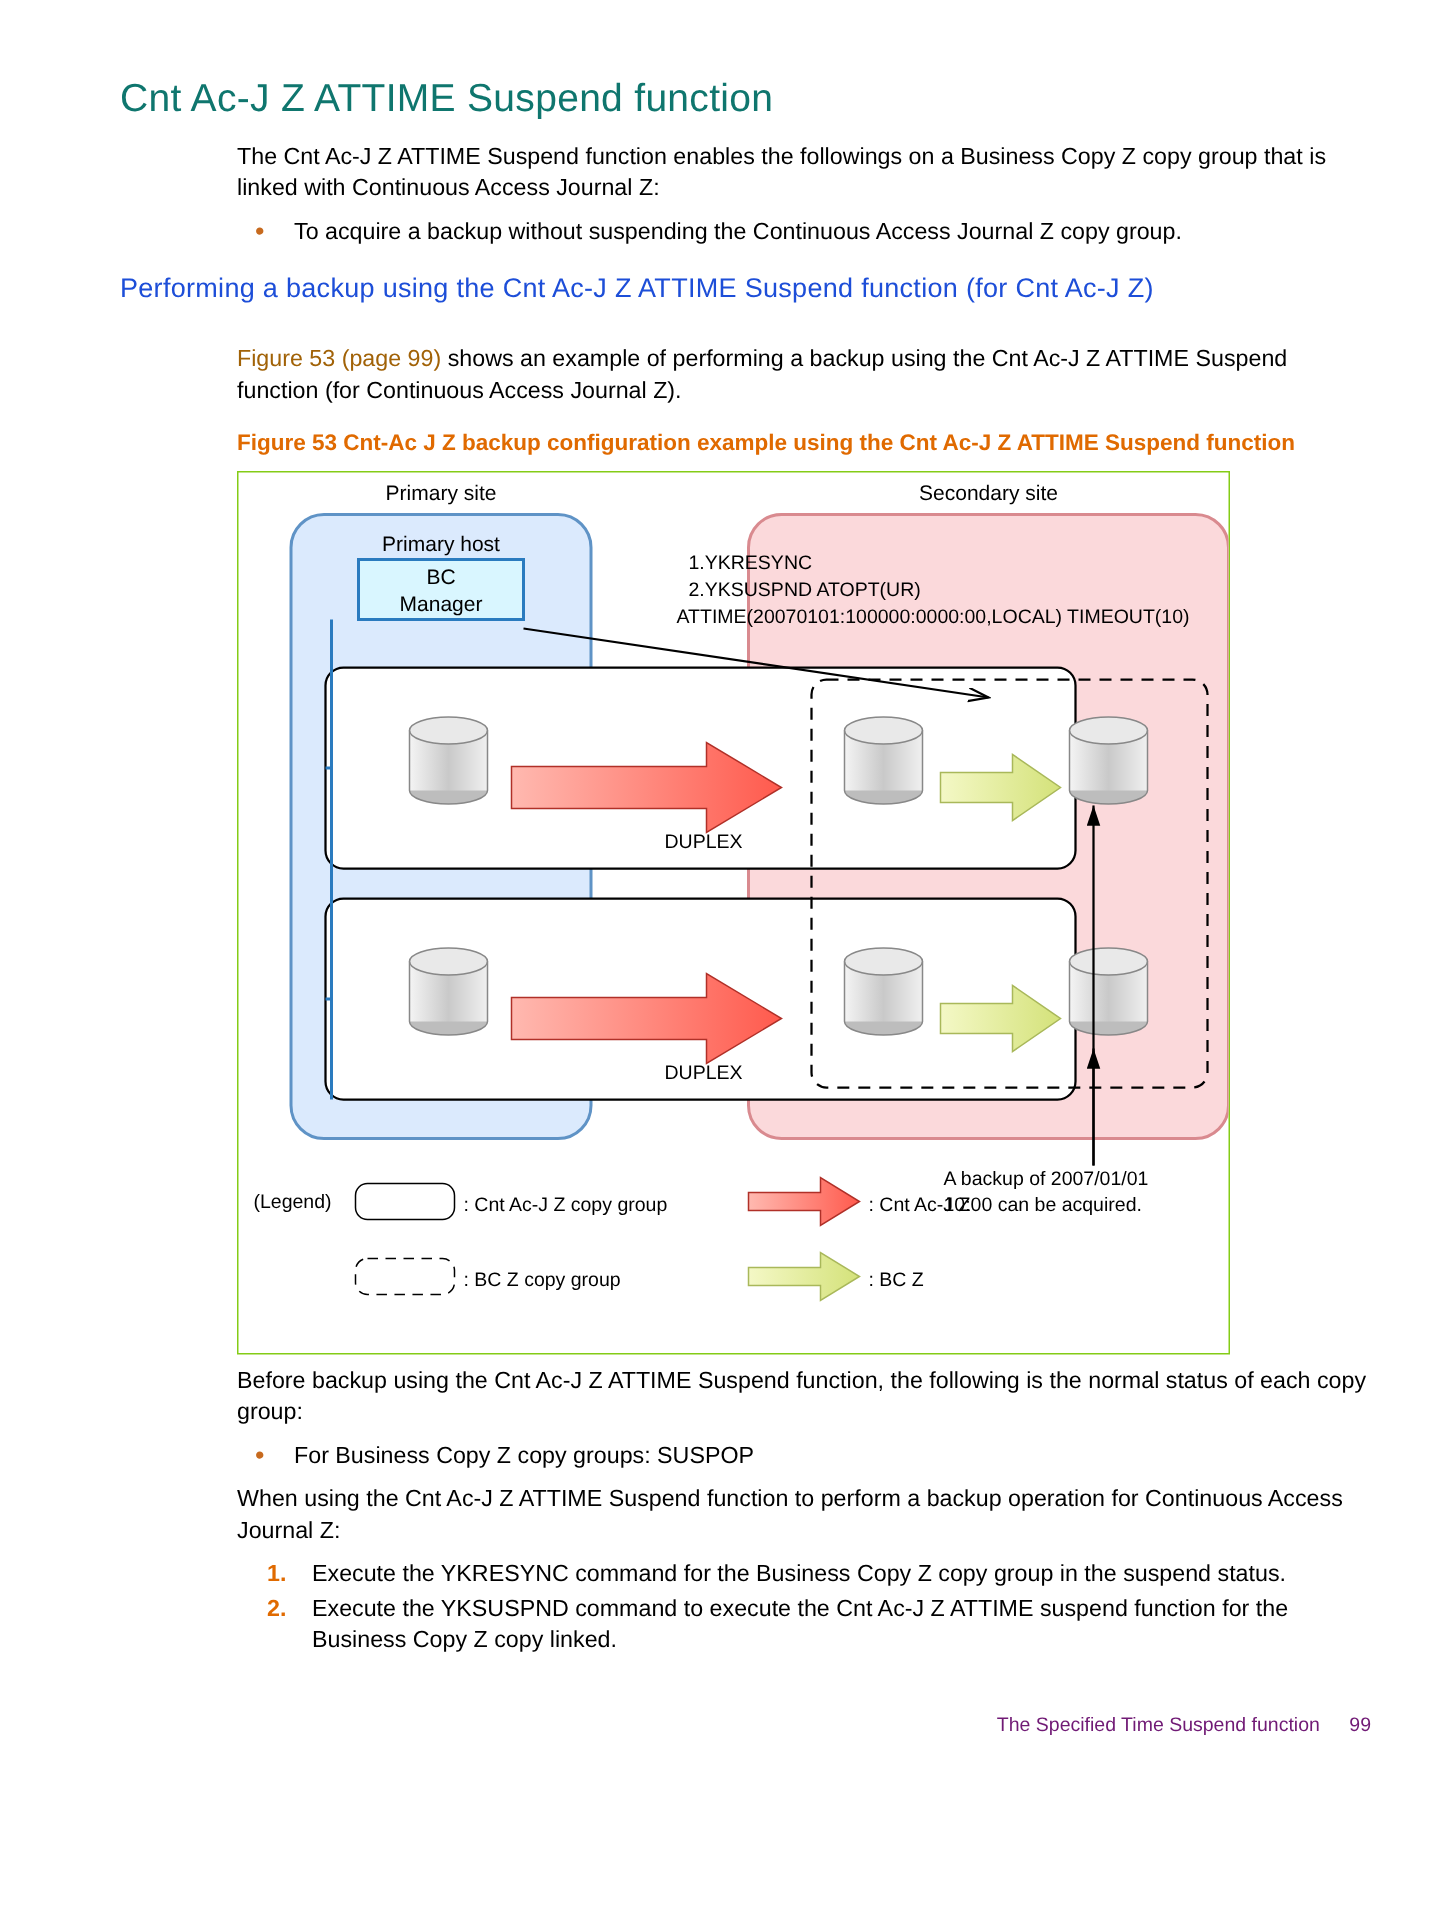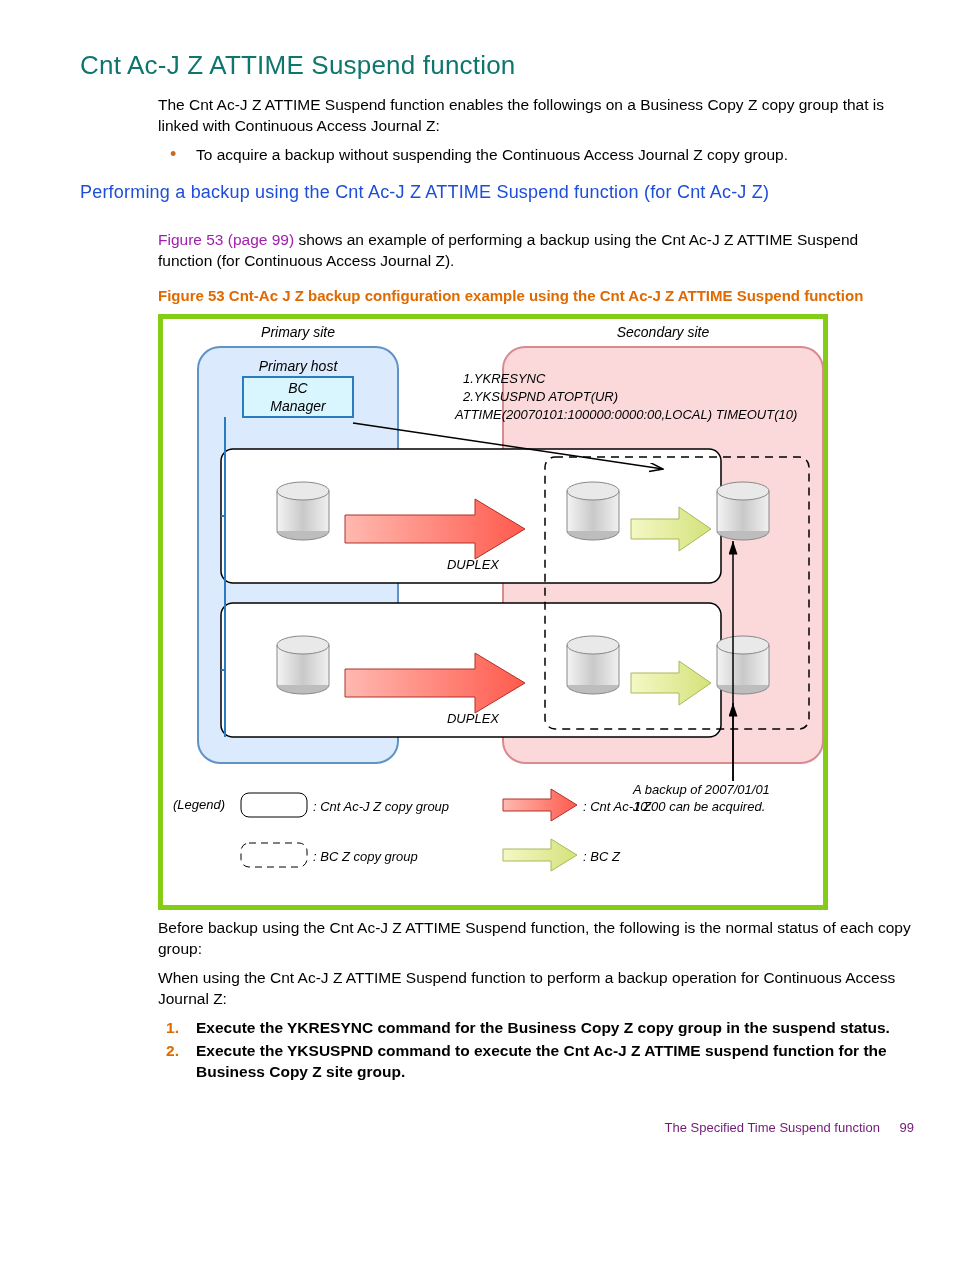--- a/index.html
+++ b/index.html
@@ -26,30 +26,30 @@
     margin:14px 0 26px 40px;
     letter-spacing:.2px;
   }
   p{margin:0 0 8px 118px;}
   ul.b{list-style:none;margin:0 0 8px 118px;padding:0;}
   ul.b li{position:relative;padding-left:38px;margin:4px 0;}
   ul.b li:before{
     content:"•";color:#c76a1e;position:absolute;left:12px;top:0;font-size:18px;line-height:1;
   }
   ol.n{list-style:none;margin:0 0 8px 118px;padding:0;counter-reset:step;}
-  ol.n li{position:relative;padding-left:38px;margin:2px 0;counter-increment:step;font-weight:bold;}
+  ol.n li{position:relative;padding-left:38px;margin:2px 12px;counter-increment:step;}
   ol.n li:before{
     content:counter(step)".";color:#e06a00;font-weight:700;position:absolute;left:8px;top:0;
   }
-  .figref{color:#a21caf;}
+  .figref{color:#a16207;}
   .figcap{
     color:#e06a00;font-weight:700;margin:14px 0 6px 118px;font-size:15px;
   }
   .diagram{
-    width:660px;margin:8px 0 8px 118px;border:5px solid #84cc16;font-style:italic;
+    width:660px;margin:8px 0 8px 118px;border:1px solid #84cc16;
   }
   .footer{
     text-align:right;margin-top:36px;font-size:13px;color:#701a75;
   }
   .footer .pn{margin-left:16px;}
 
   
   svg text{font-family:Arial,Helvetica,sans-serif;}
 </style>
 </head>
@@ -199,25 +199,26 @@
   <g>
     <path d="M340 530 h48 v-10 l26 16 l-26 16 v-10 h-48 z" fill="url(#grnarr)" stroke="#a9b85a"></path>
   </g>
   <text x="420" y="542" font-size="13">: BC Z</text>
 </svg>
 </div>
 
 <p>Before backup using the Cnt Ac-J Z ATTIME Suspend function, the following is the normal status of each copy group:</p>
 
 <ul class="b">
+  <li>For Business Copy Z copy groups: SUSPOP</li>
 </ul>
 
 <p>When using the Cnt Ac-J Z ATTIME Suspend function to perform a backup operation for Continuous Access Journal Z:</p>
 
 <ol class="n">
   <li>Execute the YKRESYNC command for the Business Copy Z copy group in the suspend status.</li>
-  <li>Execute the YKSUSPND command to execute the Cnt Ac-J Z ATTIME suspend function for the Business Copy Z site group.</li>
+  <li>Execute the YKSUSPND command to execute the Cnt Ac-J Z ATTIME suspend function for the Business Copy Z copy linked.</li>
 </ol>
 
 <div class="footer">
   <span>The Specified Time Suspend function</span>
   <span class="pn">99</span>
 </div>
 
 </body></html>

